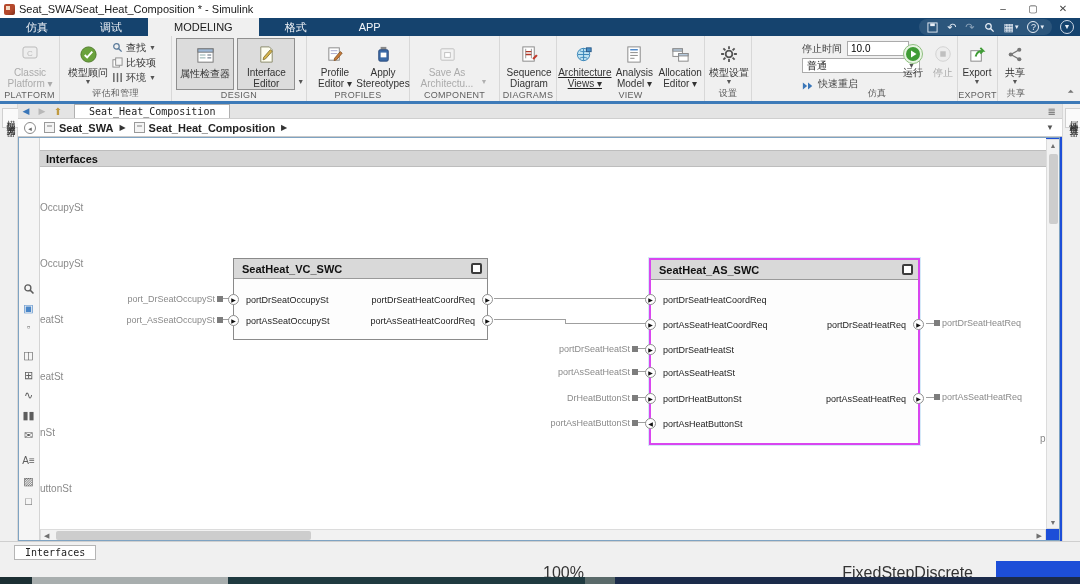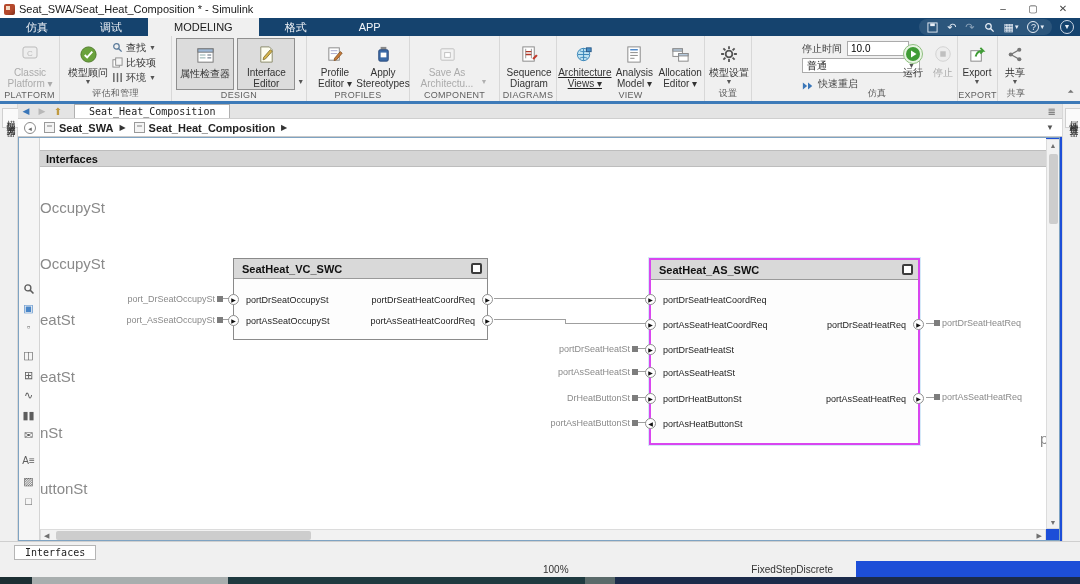--- a/index.html
+++ b/index.html
@@ -59,42 +59,42 @@
   .browse-circ { width:12px; height:12px; border:1px solid #8a8a8a; border-radius:50%; margin-left:6px; font-size:7px; color:#666; text-align:center; line-height:11px; }
 
   
   #palette { left:18px; top:137px; width:22px; height:404px; background:#f5f5f5; border-right:1px solid #d4d4d4; }
   .pico { position:absolute; left:0; width:21px; text-align:center; font-size:11px; color:#5d5d5d; }
   .pico.blue { color:#4a86c8; }
 
   
   #canvas { left:40px; top:137px; width:1006px; height:392px; background:#ffffff; overflow:hidden; }
   #comp-header { position:absolute; left:0; top:13px; width:1006px; height:17px; background:#d5d5d5; border-top:1px solid #bdbdbd; border-bottom:1px solid #bdbdbd; font-weight:bold; font-size:11px; line-height:16px; padding-left:6px; color:#111; }
-  .edge-label { position:absolute; font-size:15px; color:#8a8a8a; height:12px; line-height:12px; }
+  .edge-label { position:absolute; font-size:10px; color:#8a8a8a; height:12px; line-height:12px; }
   .block { position:absolute; background:#fdfdfd; border:1px solid #8a8a8a; }
   .block.selected { border:2px solid #d946ef; box-shadow:0 0 0 1px #d6eaf8; }
   .bhdr { height:20px; background:#d9d9d9; border-bottom:1px solid #9a9a9a; display:flex; align-items:center; padding:0 5px 0 8px; }
   .bhdr .btitle { font-weight:bold; font-size:11px; color:#111; flex:1; }
   .badge { width:11px; height:11px; border:2px solid #3c3c3c; border-radius:2px; background:#fff; }
   .port { position:absolute; height:12px; line-height:12px; font-size:9px; color:#222; white-space:nowrap; }
   .pmark { position:absolute; width:11px; height:11px; border-radius:50%; background:#fff; border:1px solid #8f8f8f; display:flex; align-items:center; justify-content:center; font-size:6px; color:#111; top:0px; }
   .extlbl { position:absolute; font-size:9px; color:#8a8a8a; height:12px; line-height:12px; white-space:nowrap; }
   .stub { position:absolute; width:6px; height:6px; background:#7d7d7d; }
   .wire { position:absolute; background:#9f9f9f; }
 
   
   .sb { background:#f2f2f2; border:1px solid #dcdcdc; position:absolute; }
   .sb-arrow { position:absolute; font-size:7px; color:#707070; text-align:center; }
   .sb-thumb { position:absolute; background:#cdcdcd; border-radius:2px; }
   #region-border { left:18px; top:137px; width:1042px; height:404px; border:1px solid #7fa3c2; pointer-events:none; }
 
   
   #interfaces-row { left:0; top:541px; width:1080px; height:20px; background:#f0f0f0; border-top:1px solid #cfcfcf; }
   #interfaces-tab { position:absolute; left:14px; top:3px; background:#fff; border:1px solid #b5b5b5; padding:1px 10px; font-size:10px; }
-  #statusbar { left:0; top:561px; width:856px; height:16px; background:#f0f0f0; font-size:10px; color:#333; }
+  #statusbar { left:0; top:561px; width:996px; height:16px; background:#f0f0f0; font-size:16px; color:#333; }
   #taskbar { left:0; top:577px; width:1080px; height:7px; display:flex; }
 </style>
 </head>
 <body>
 
 <div id="app">
 
   <div id="titlebar" class="abs">
     <span class="appicon"></span>
     <span class="ttl">Seat_SWA/Seat_Heat_Composition * - Simulink</span>

